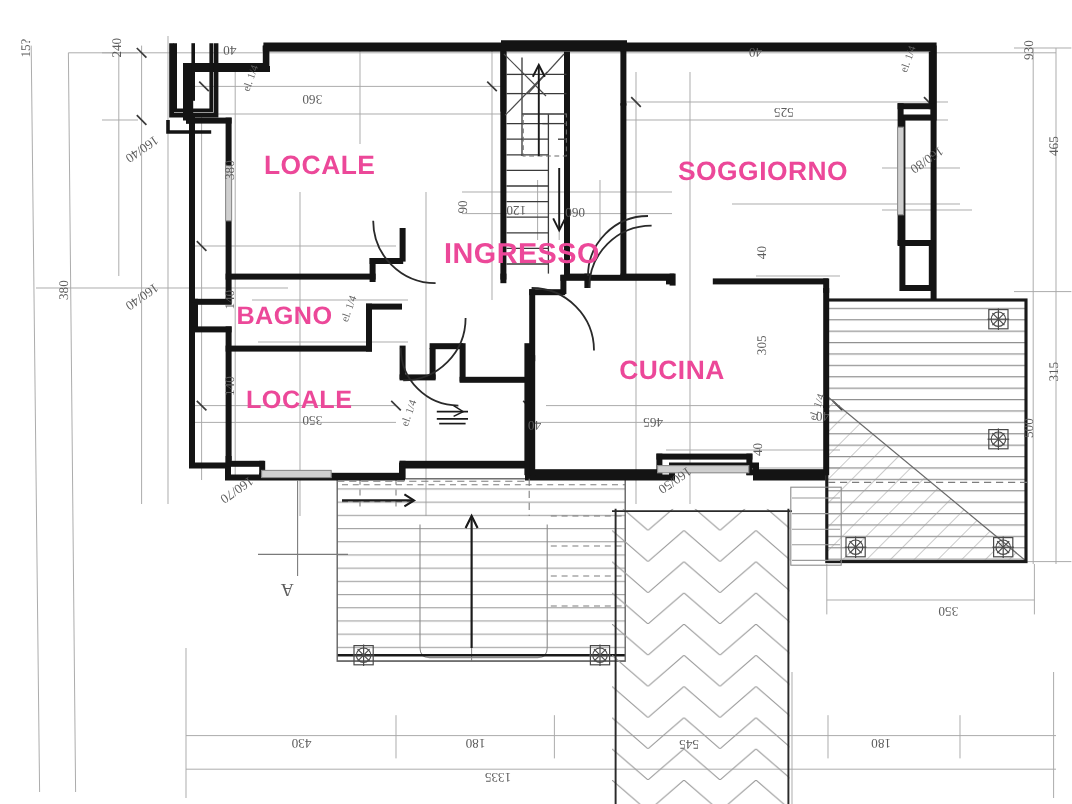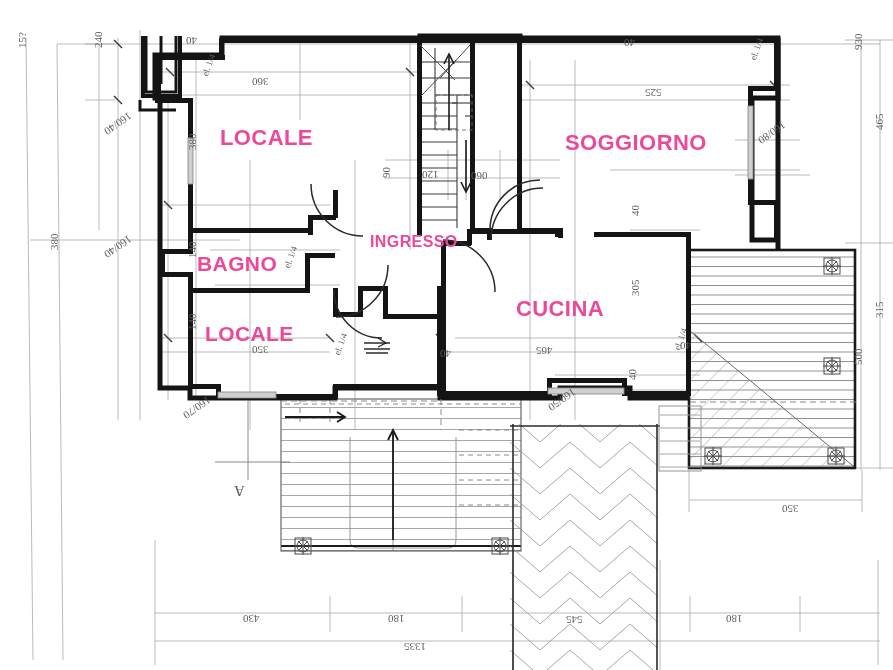--- a/index.html
+++ b/index.html
@@ -14,21 +14,21 @@
     position:absolute;
     font-family:"Liberation Sans", sans-serif;
     font-weight:bold;
     color:#ec4899;
     white-space:nowrap;
     letter-spacing:0.4px;
     -webkit-font-smoothing:antialiased;
   }
   .rl-locale1{left:220px;top:125px;font-size:22px;}
   .rl-soggiorno{left:565px;top:130px;font-size:22px;}
-  .rl-ingresso{left:370px;top:198px;font-size:16px;margin-top:35px;}
+  .rl-ingresso{left:370px;top:198px;font-size:24px;}
   .rl-bagno{left:197px;top:252px;font-size:21px;}
   .rl-locale2{left:205px;top:322px;font-size:21px;}
   .rl-cucina{left:516px;top:296px;font-size:22px;}
   .dimtext{
     position:absolute;
     font-family:"Liberation Serif", serif;
     color:#5d5d5d;
     white-space:nowrap;
     font-size:11px;
   }

